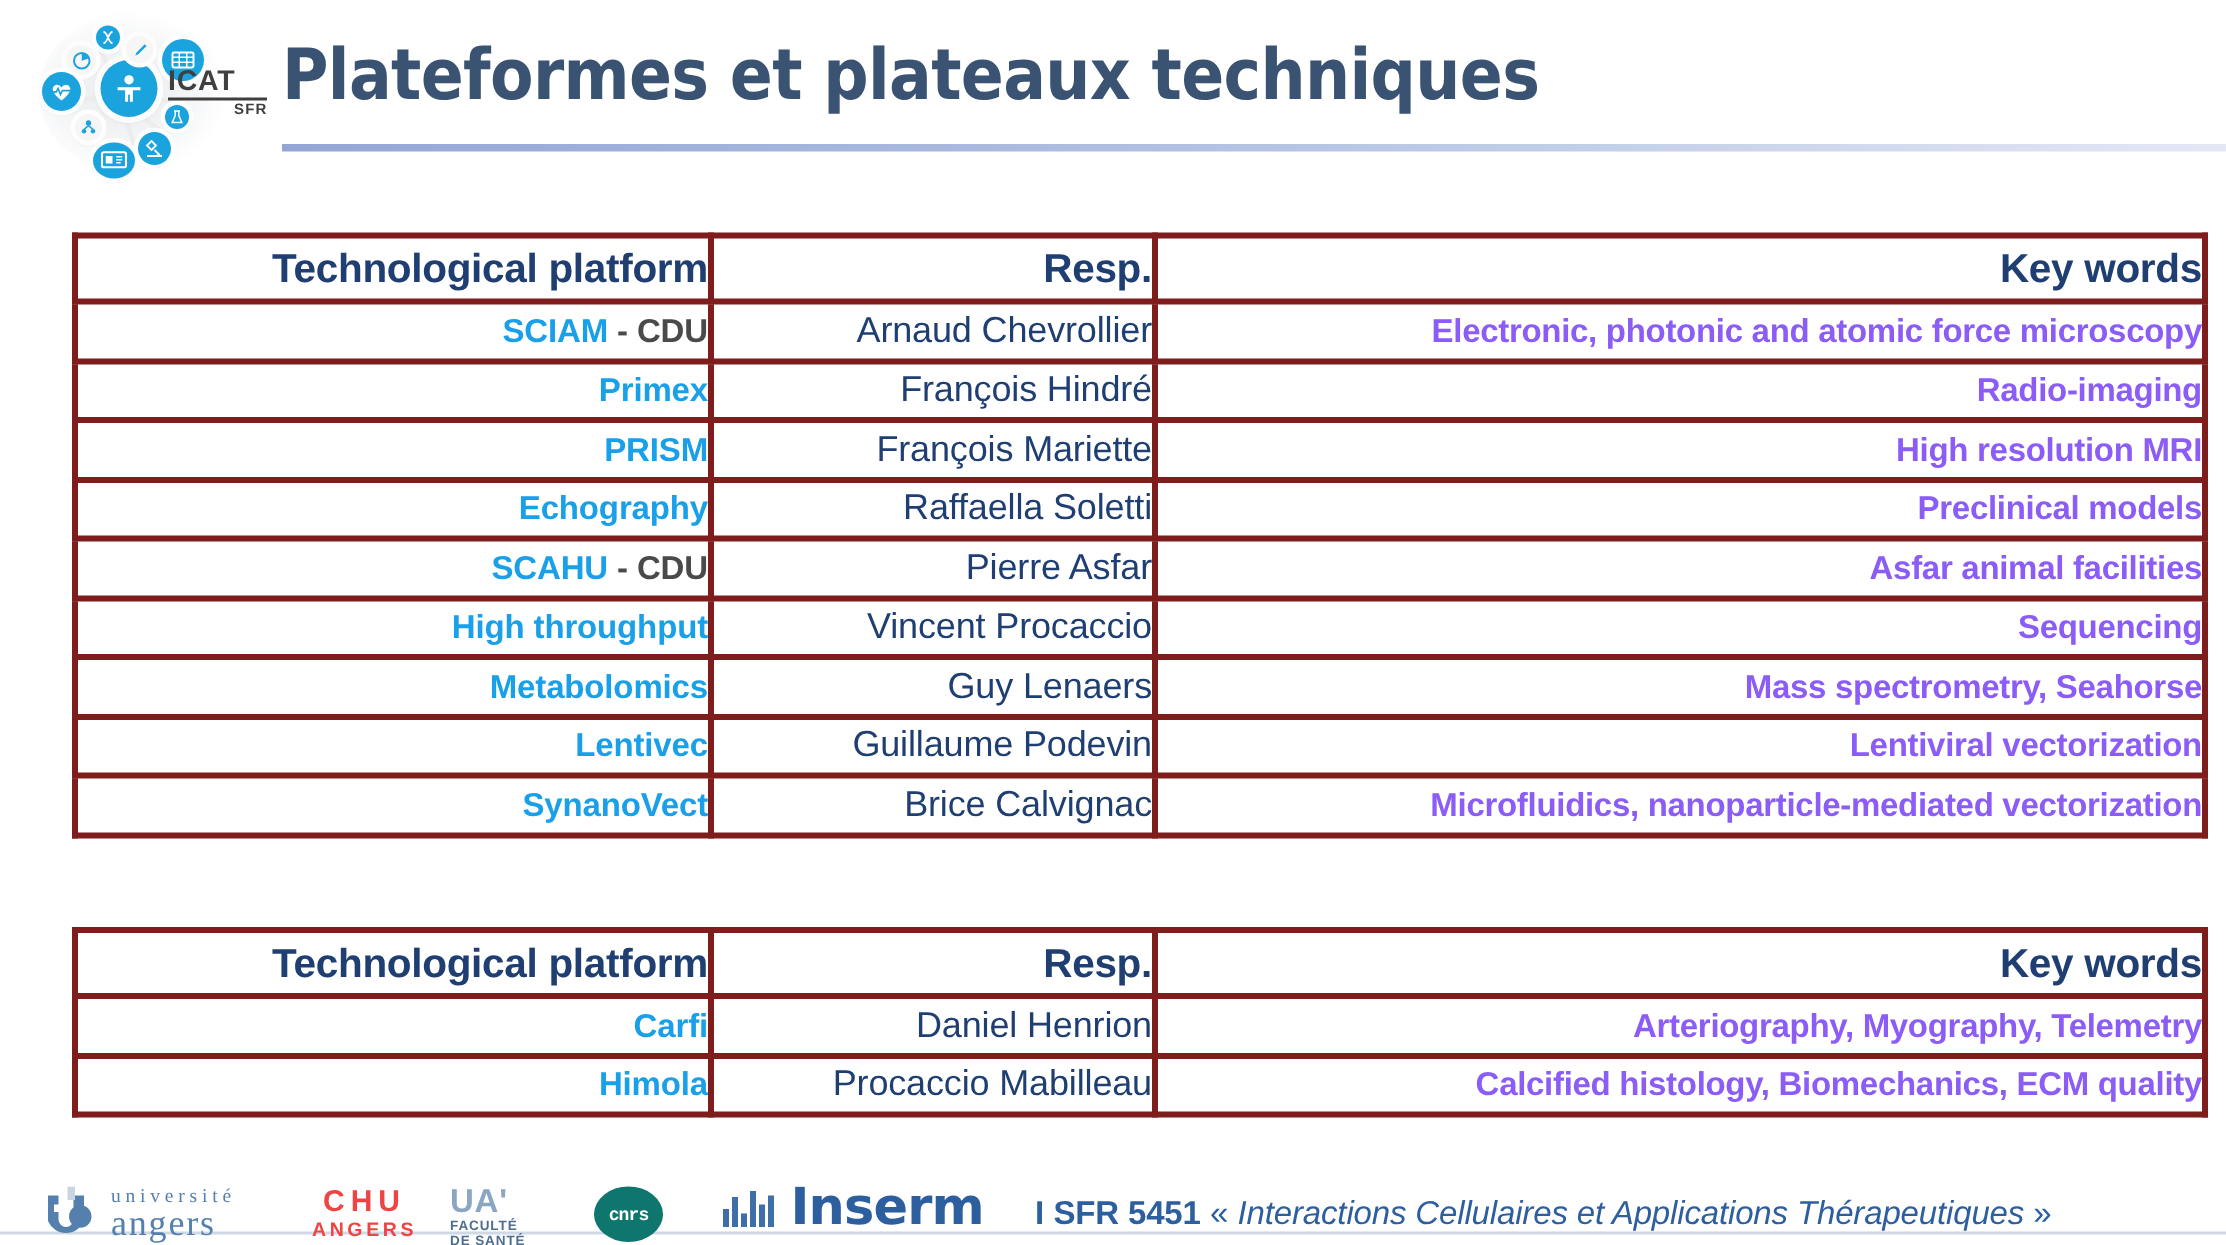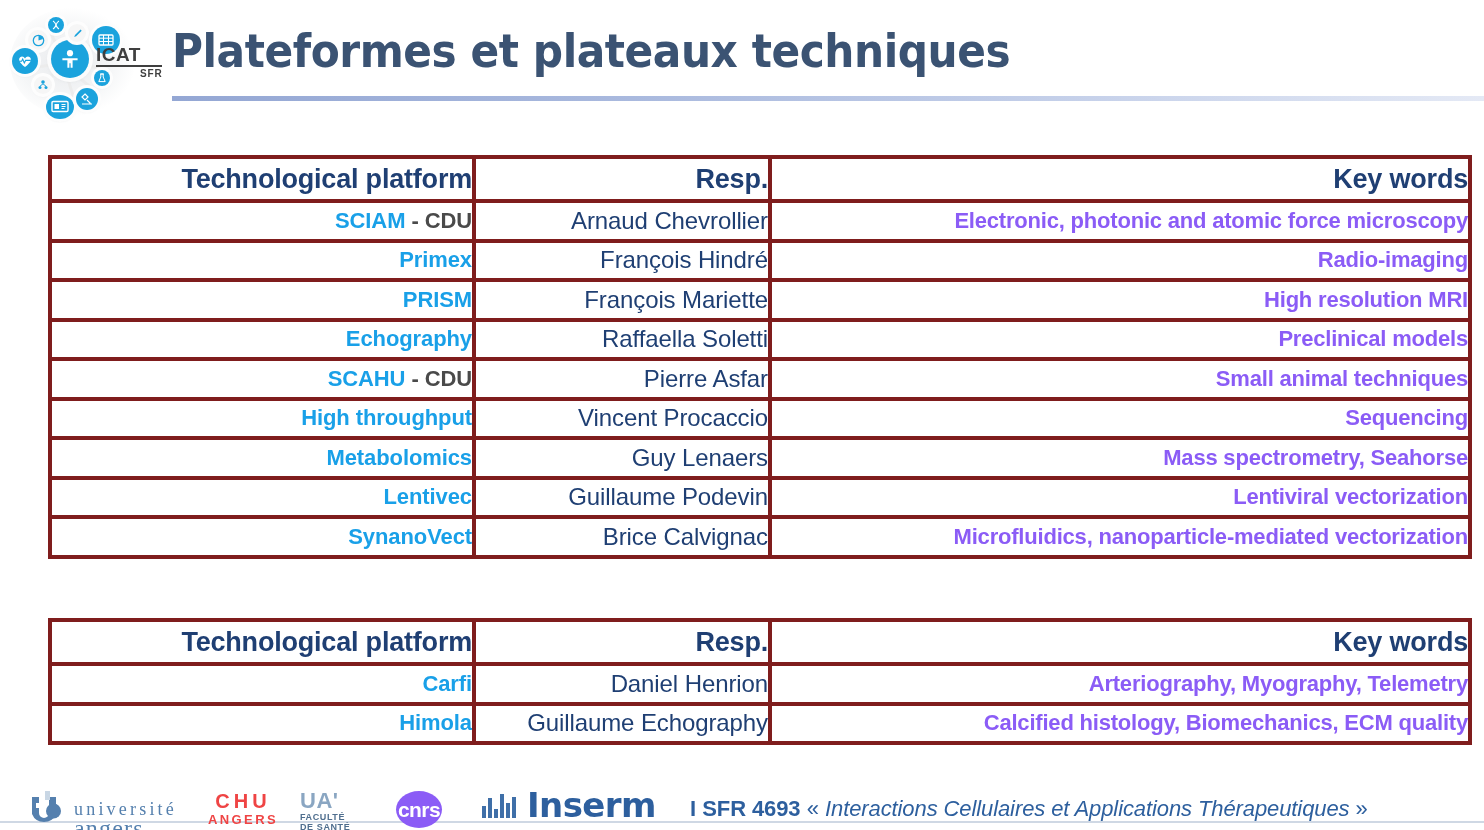--- a/index.html
+++ b/index.html
@@ -13,21 +13,21 @@
     height: 830px;
     position: relative;
     overflow: hidden;
     font-family: "Liberation Sans", "DejaVu Sans", sans-serif;
     -webkit-font-smoothing: antialiased;
   }
 
   
   #header {
     position: absolute;
-    left: 0; top: 0;
+    left: 16px; top: 0;
     width: 1364px;
     height: 118px;
   }
 
   
   #logo-wrap {
     position: absolute;
     left: 4px; top: 2px;
     width: 160px; height: 118px;
   }
@@ -184,42 +184,42 @@
   #logo-ua { left: 28px; top: 790px; }
   #logo-ua .mark {
     position: absolute; left: 0; top: 1px;
     width: 40px; height: 34px;
   }
   #logo-ua .txt {
     position: absolute; left: 46px; top: 0;
     color: #5580ae;
     font-family: "Liberation Serif", "DejaVu Serif", serif;
   }
-  #logo-ua .l1 { display:block; font-size: 18px; letter-spacing: 3.2px; line-height: 14px; margin-top: 12px; }
+  #logo-ua .l1 { display:block; font-size: 13px; letter-spacing: 3.2px; line-height: 14px; }
   #logo-ua .l2 { display:block; font-size: 24px; letter-spacing: 1.2px; line-height: 24px; }
 
   
   #logo-chu { left: 208px; top: 791px; color: #ef4444; text-align: center; }
   #logo-chu .l1 { display:block; font-size: 20px; font-weight: bold; letter-spacing: 4px; line-height: 21px; }
   #logo-chu .l2 { display:block; font-size: 13px; font-weight: bold; letter-spacing: 2.4px; line-height: 15px; }
 
   
   #logo-uas { left: 300px; top: 790px; color: #8aa6c2; }
   #logo-uas .l1 { display:block; font-size: 22px; font-weight: bold; letter-spacing: 0.5px; line-height: 22px; }
   #logo-uas .l2 { display:block; font-size: 9px; font-weight: bold; letter-spacing: 0.6px; line-height: 10px; color:#4f6e8e; }
   #logo-uas .l3 { display:block; font-size: 9px; font-weight: bold; letter-spacing: 0.6px; line-height: 10px; color:#4f6e8e; }
 
   
   #logo-cnrs { left: 396px; top: 791px; }
   #logo-cnrs .disc {
     width: 46px; height: 37px; border-radius: 50%;
-    background: #8b5cf6;
+    background: #0f766e;
     display: flex; align-items: center; justify-content: center;
-    color: #ffffff; font-size: 21px; font-weight: bold; letter-spacing: -0.6px;
-    font-family: Liberation Sans, sans-serif;
+    color: #ffffff; font-size: 12px; font-weight: bold; letter-spacing: -0.6px;
+    font-family: Liberation Mono, monospace;
   }
 
   
   #logo-inserm { left: 482px; top: 788px; display: flex; align-items: center; }
   #inserm-bars { display: flex; align-items: flex-end; height: 26px; margin-right: 9px; }
   #inserm-bars i { display:block; width: 4px; background: #3f6fa8; margin-right: 2px; }
   #inserm-word {
     color: #2d5f9e;
     font-size: 34px;
     font-weight: bold;
@@ -360,21 +360,21 @@
         <td class="cell-keys">High resolution MRI</td>
       </tr>
       <tr>
         <td class="cell-plat"><span>Echography</span></td>
         <td class="cell-resp">Raffaella Soletti</td>
         <td class="cell-keys">Preclinical models</td>
       </tr>
       <tr>
         <td class="cell-plat"><span>SCAHU</span><span class="suffix"> - CDU</span></td>
         <td class="cell-resp">Pierre Asfar</td>
-        <td class="cell-keys">Small animal techniques</td>
+        <td class="cell-keys">Asfar animal facilities</td>
       </tr>
       <tr>
         <td class="cell-plat"><span>High throughput</span></td>
         <td class="cell-resp">Vincent Procaccio</td>
         <td class="cell-keys">Sequencing</td>
       </tr>
       <tr>
         <td class="cell-plat"><span>Metabolomics</span></td>
         <td class="cell-resp">Guy Lenaers</td>
         <td class="cell-keys">Mass spectrometry, Seahorse</td>
@@ -406,21 +406,21 @@
     </tr>
   </thead>
   <tbody id="tbody-2">
       <tr>
         <td class="cell-plat"><span>Carfi</span></td>
         <td class="cell-resp">Daniel Henrion</td>
         <td class="cell-keys">Arteriography, Myography, Telemetry</td>
       </tr>
       <tr>
         <td class="cell-plat"><span>Himola</span></td>
-        <td class="cell-resp">Guillaume Echography</td>
+        <td class="cell-resp">Procaccio Mabilleau</td>
         <td class="cell-keys">Calcified histology, Biomechanics, ECM quality</td>
       </tr>
     </tbody>
 </table>
 
 <div id="footer">
   <div id="footer-rule"></div>
 </div>
 
 <div class="flogo" id="logo-ua">
@@ -461,17 +461,17 @@
       <i style="height:9px"></i>
       <i style="height:24px"></i>
       <i style="height:15px"></i>
       <i style="height:21px"></i>
   </div>
   <div id="inserm-word">Inserm</div>
 </div>
 
 <div id="sfr-line">
   <span class="bar">I</span>
-  <span class="code">SFR 4693</span>
+  <span class="code">SFR 5451</span>
   <span class="quote">«</span>
   <span class="phrase">Interactions Cellulaires et Applications Thérapeutiques</span>
   <span class="quote">»</span>
 </div>
 
 </body></html>

